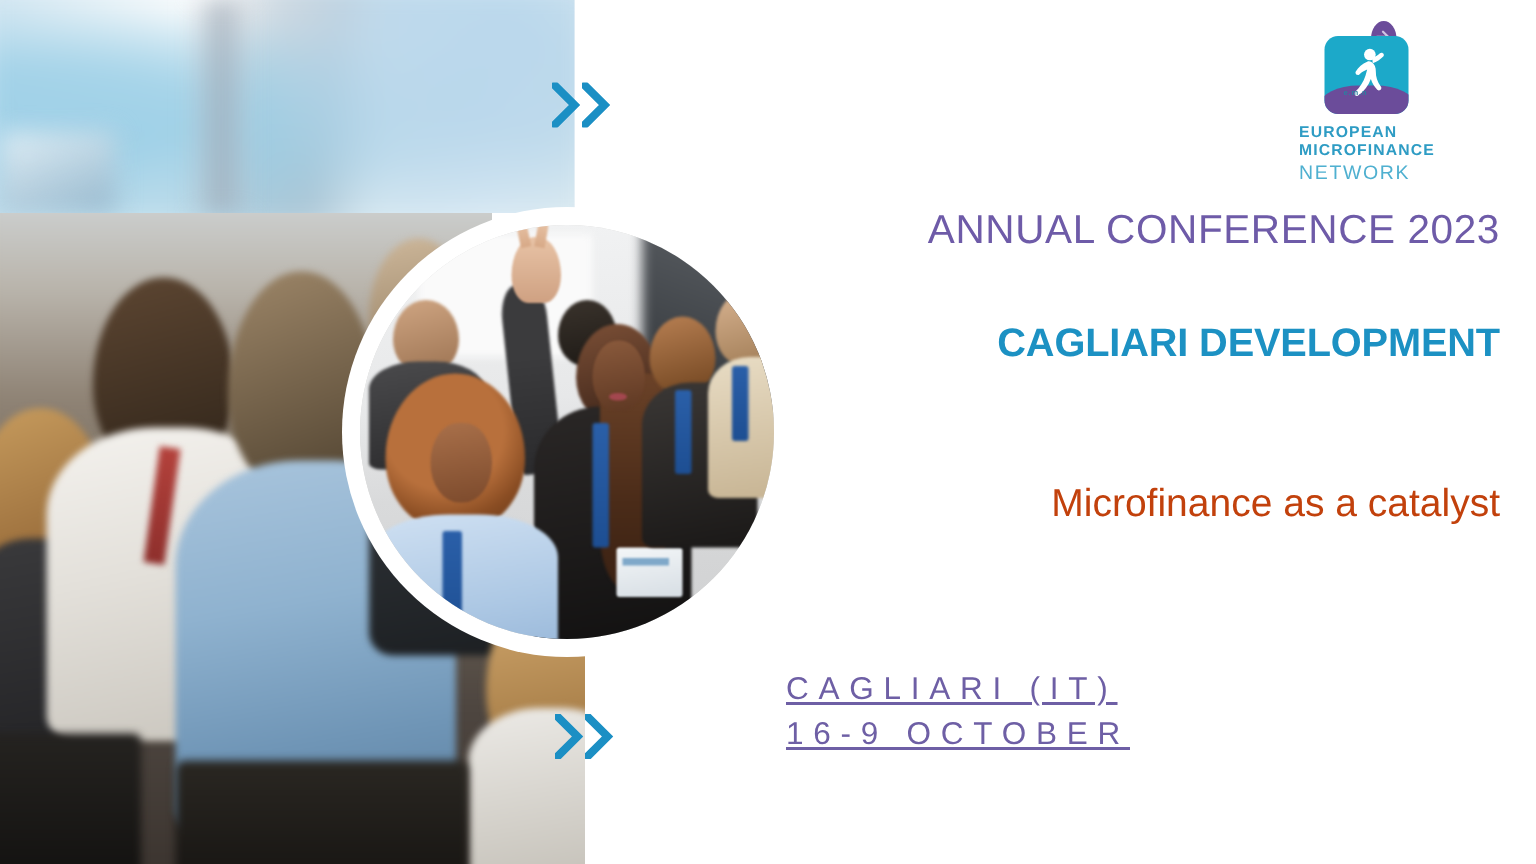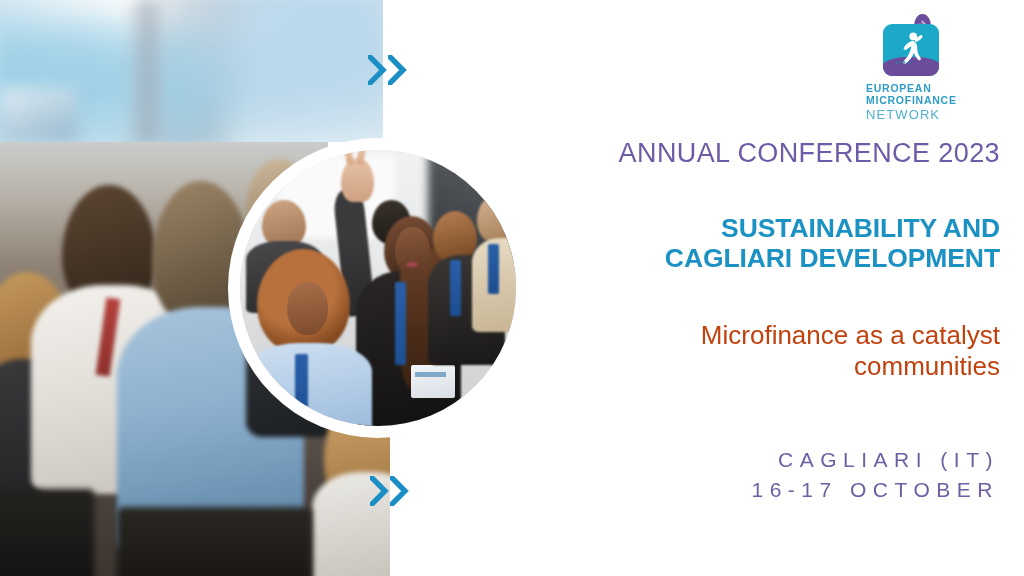--- a/index.html
+++ b/index.html
@@ -256,24 +256,24 @@
   }
   .headline span { display:block; }
   .tagline {
     position:absolute; right:24px; top:320px; width:460px;
     text-align:right;
     font-size:26px; font-weight:400; line-height:1.2;
     color:#c2410c;
   }
   .tagline span { display:block; }
   .place {
-    position:absolute; right:25px; top:445px; width:460px;
-    text-align:right;
+    position:absolute; right:40px; top:445px; width:460px;
+    text-align:left;
     font-size:21px; font-weight:400; line-height:1.42;
-    letter-spacing:6.5px; color:#6E5FA5;
+    letter-spacing:6.5px; color:#6E5FA5;text-decoration:underline;
   }
   .place span { display:block; }
   .url {
     position:absolute; right:24px; top:534px;
     font-size:14.5px; font-weight:600; letter-spacing:.1px;
     color:#5B4E9C; text-decoration:underline;
     text-underline-offset:2.5px; text-decoration-thickness:1.2px;
   }
 </style>
 </head>
@@ -397,29 +397,27 @@
       <div class="logo-l2">MICROFINANCE</div>
       <div class="logo-l3">NETWORK</div>
     </div>
   </div>
 
   <div class="panel-right">
 
     <div class="kicker">ANNUAL CONFERENCE 2023</div>
 
     <div class="headline">
-      <span>SUSTAINABILITY AND</span>
       <span>CAGLIARI DEVELOPMENT</span>
     </div>
 
     <div class="tagline">
       <span>Microfinance as a catalyst</span>
-      <span>communities</span>
     </div>
 
     <div class="place">
       <span>CAGLIARI (IT)</span>
-      <span>16-17 OCTOBER</span>
+      <span>16-9 OCTOBER</span>
     </div>
 
   </div>
 
 </div>
 
 </body></html>

